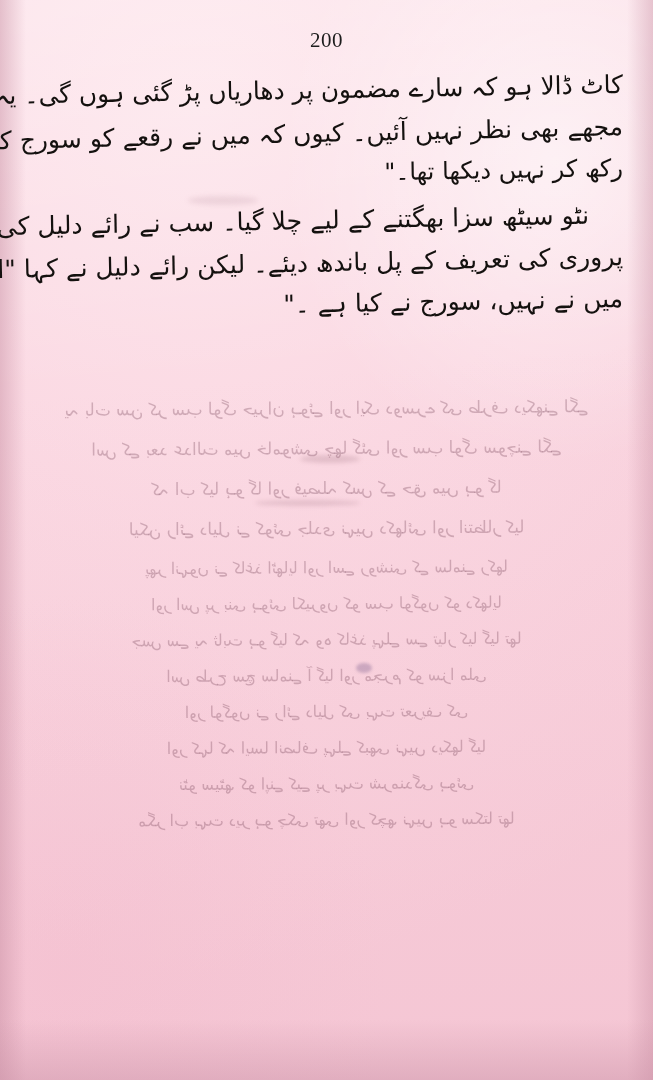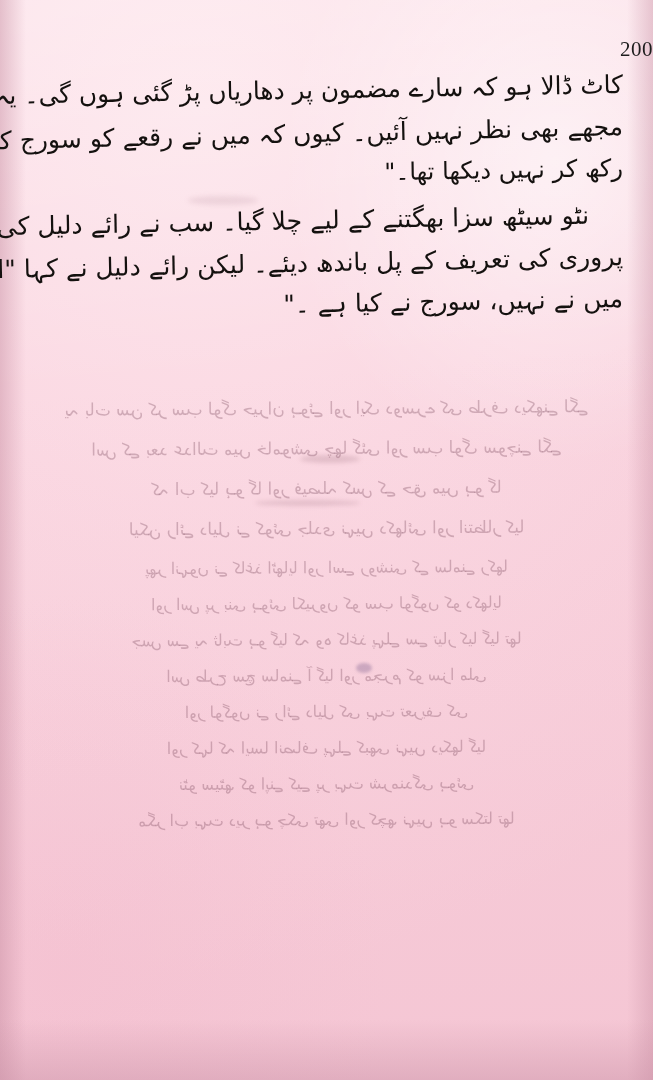--- a/index.html
+++ b/index.html
@@ -46,24 +46,24 @@
   }
   .edge-dark.bottom {
     left: 0; right: 0; top: auto; bottom: 0;
     width: auto; height: 60px;
     background: linear-gradient(0deg, rgba(201,145,166,0.45) 0%, rgba(201,145,166,0.0) 100%);
   }
 
   
   .page-number {
     position: absolute;
-    top: 37px;
+    top: 28px;
     left: 0;
     right: 0;
-    text-align: right;
+    text-align: center;
     font-family: "Liberation Serif", serif;
     font-size: 21px;
     color: #1d1d1d;
     letter-spacing: 0.5px;
   }
 
   
   .urdu-block {
     position: absolute;
     top: 72px;

